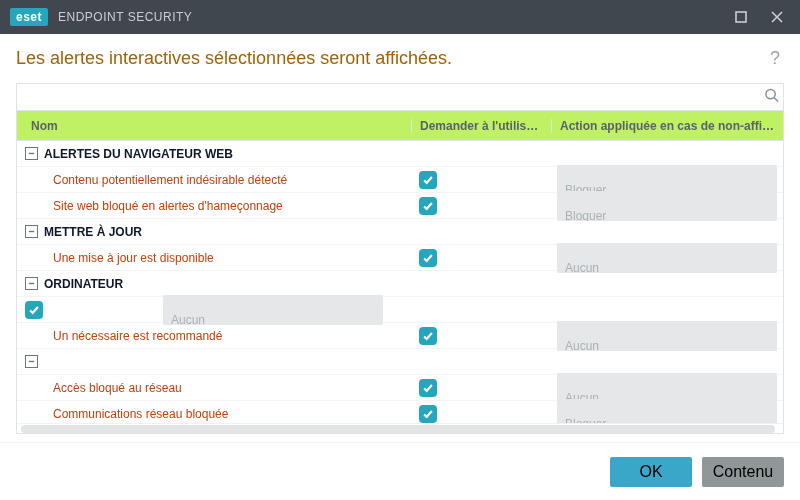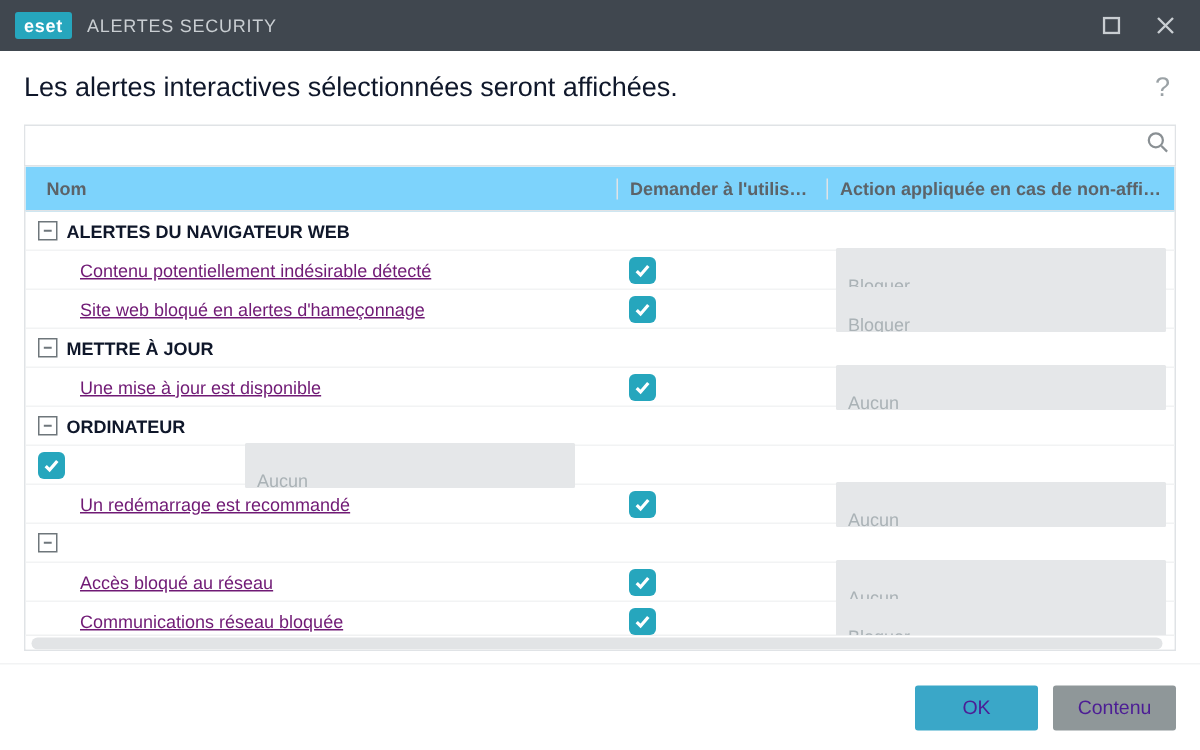--- a/index.html
+++ b/index.html
@@ -18,61 +18,61 @@
   *{box-sizing:border-box;font-family:"Segoe UI",Arial,sans-serif;}
   html,body{margin:0;padding:0;background:#888;}
   .window{width:800px;height:500px;background:var(--page-bg);display:flex;flex-direction:column;margin:0 auto;box-shadow:0 0 0 1px #d6d9db;}
   .titlebar{height:34px;background:var(--titlebar);display:flex;align-items:center;color:#fff;padding:0 10px;gap:10px;}
   .logo{background:var(--accent);color:#fff;font-weight:700;font-size:12px;letter-spacing:.5px;padding:2px 6px;border-radius:2px;}
   .appname{color:#c9ced2;font-size:12px;letter-spacing:.5px;}
   .tb-spacer{flex:1;}
   .tb-ico{width:26px;height:26px;display:flex;align-items:center;justify-content:center;color:#c9ced2;}
   .tb-ico svg{width:12px;height:12px;stroke:#c9ced2;stroke-width:1.6;fill:none;}
   .subhead{display:flex;align-items:center;padding:10px 16px 4px 16px;}
-  .subhead h1{font-size:18px;font-weight:400;color:#0f172a;margin:0;}
+  .subhead h1{font-size:18px;font-weight:400;color:#a16207;margin:0;}
   .help{margin-left:auto;color:#9ba2a6;font-size:18px;padding:4px;}
   .content{flex:1;padding:0 16px 8px 16px;display:flex;flex-direction:column;min-height:0;}
   .searchbar{position:relative;border:1px solid var(--border);height:28px;margin-top:6px;}
   .searchbar input{border:none;outline:none;width:100%;height:100%;padding:0 28px 0 8px;font-size:13px;}
   .search-ico{position:absolute;right:4px;top:50%;transform:translateY(-50%);color:#8a9094;}
   .search-ico svg{width:15px;height:15px;stroke:#8a9094;stroke-width:1.6;fill:none;}
   .tablewrap{flex:1;border:1px solid var(--border);border-top:none;overflow:hidden;display:flex;flex-direction:column;min-height:0;}
-  .thead{display:flex;height:30px;align-items:center;border-bottom:1px solid var(--border);background:#7dd3fc;}
+  .thead{display:flex;height:30px;align-items:center;border-bottom:1px solid var(--border);background:#bef264;}
   .th{font-size:12px;color:var(--header-txt);padding:0 8px;white-space:nowrap;overflow:hidden;text-overflow:ellipsis;}
   .col-name{flex:1;padding-left:14px;font-weight:600;}
   .col-ask{width:140px;border-left:1px solid var(--border);font-weight:600;}
   .col-act{width:232px;border-left:1px solid var(--border);font-weight:600;}
   .tbody{flex:1;overflow-y:auto;overflow-x:hidden;}
   .group-row,.item-row{display:flex;align-items:center;height:26px;border-bottom:1px solid #f2f3f4;}
   .group-row{font-weight:700;color:#0f172a;font-size:12px;}
   .group-row .toggle{width:13px;height:13px;margin:0 6px 0 8px;display:flex;align-items:center;justify-content:center;border:1px solid #6e767b;}
   .group-row .toggle svg{width:7px;height:7px;}
   .group-name{text-transform:uppercase;}
-  .item-row .cell-name{flex:1;padding-left:36px;font-size:12px;color:#701a75;white-space:nowrap;overflow:hidden;text-overflow:ellipsis;text-decoration:underline;}
+  .item-row .cell-name{flex:1;padding-left:36px;font-size:12px;color:#c2410c;white-space:nowrap;overflow:hidden;text-overflow:ellipsis;}
   .item-row .cell-ask{width:140px;display:flex;align-items:center;justify-content:flex-start;padding-left:8px;}
   .item-row .cell-act{width:232px;padding:0 6px;}
   .chk{width:18px;height:18px;border-radius:4px;background:var(--accent);display:flex;align-items:center;justify-content:center;}
   .chk svg{width:12px;height:12px;stroke:#fff;stroke-width:2.5;fill:none;}
   .disabled-pill{background:var(--disabled-bg);color:var(--disabled-txt);font-size:12px;height:20px;line-height:20px;padding:15px 8px;border-radius:1px;white-space:nowrap;overflow:hidden;}
   .hscroll{height:10px;background:#fff;border-top:1px solid #f0f1f2;position:relative;}
   .hscroll .thumb{position:absolute;left:4px;right:8px;top:1px;height:8px;background:#e2e4e6;border-radius:4px;}
   .footer{height:58px;display:flex;align-items:center;justify-content:flex-end;gap:10px;padding:0 16px;border-top:1px solid #f2f3f4;}
-  .btn{min-width:82px;height:30px;border:none;border-radius:2px;color:#4c1d95;font-size:13px;cursor:pointer;}
+  .btn{min-width:82px;height:30px;border:none;border-radius:2px;color:#000000;font-size:16px;cursor:pointer;}
   .btn-ok{background:var(--ok-btn);}
   .btn-cancel{background:var(--cancel-btn);}
   .tbody::-webkit-scrollbar{width:10px;}
   .tbody::-webkit-scrollbar-thumb{background:#d6d9db;border-radius:5px;}
 </style>
 </head>
 <body>
 
 <div class="window">
   <div class="titlebar">
     <span class="logo">eset</span>
-    <span class="appname">ALERTES SECURITY</span>
+    <span class="appname">ENDPOINT SECURITY</span>
     <span class="tb-spacer"></span>
     <span class="tb-ico">
       <svg viewBox="0 0 12 12">
           <rect x="1" y="1" width="10" height="10"></rect>
         </svg>
     </span>
     <span class="tb-ico">
       <svg viewBox="0 0 12 12">
           <path d="M1 1 L11 11 M11 1 L1 11"></path>
         </svg>
@@ -171,21 +171,21 @@
                 <svg viewBox="0 0 14 14">
                   <polyline points="2.5,7.5 5.5,10.5 11.5,3.5"></polyline>
                 </svg>
               </span>
             </div>
             <div class="cell-act">
               <div class="disabled-pill">Aucun</div>
             </div>
           </div>
           <div class="item-row">
-            <div class="cell-name">Un redémarrage est recommandé</div>
+            <div class="cell-name">Un nécessaire est recommandé</div>
             <div class="cell-ask">
               <span class="chk">
                 <svg viewBox="0 0 14 14">
                   <polyline points="2.5,7.5 5.5,10.5 11.5,3.5"></polyline>
                 </svg>
               </span>
             </div>
             <div class="cell-act">
               <div class="disabled-pill">Aucun</div>
             </div>

